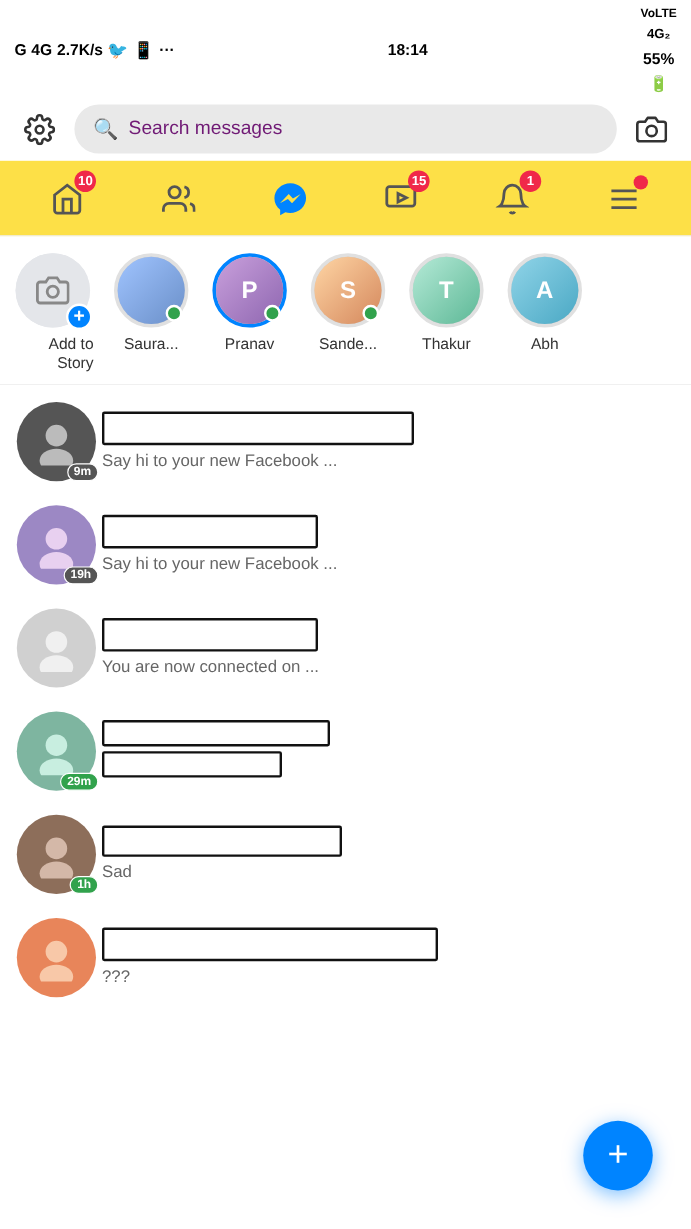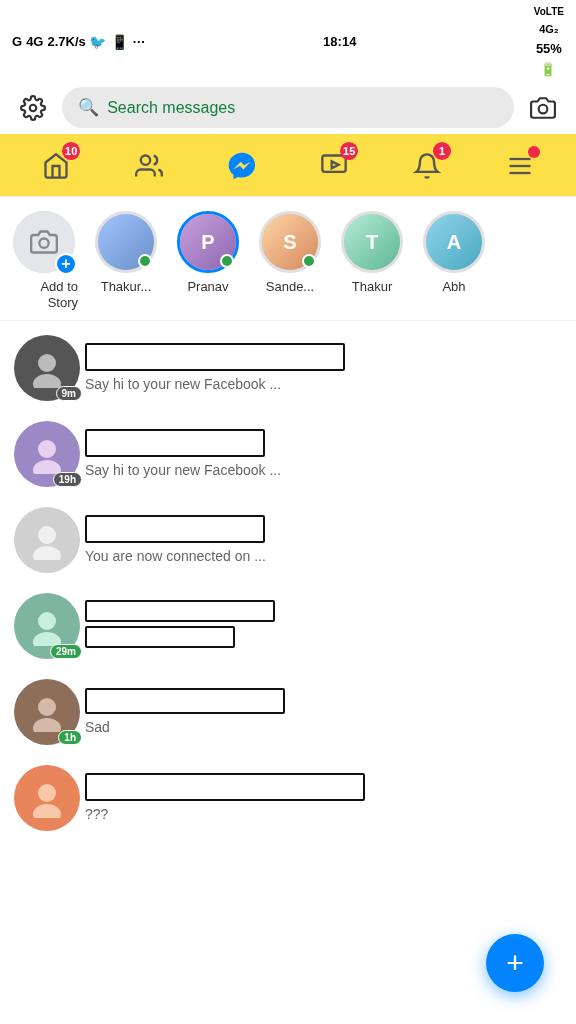--- a/index.html
+++ b/index.html
@@ -42,21 +42,21 @@
     .search-bar {
       flex: 1;
       background: #e9e9e9;
       border-radius: 24px;
       display: flex;
       align-items: center;
       padding: 10px 16px;
       gap: 8px;
     }
     .search-bar span { font-size: 15px; color: #555; }
-    .search-bar .search-text { color: #15803d; font-size: 16px; }
+    .search-bar .search-text { color: #701a75; font-size: 16px; }
     .camera-icon {
       width: 38px; height: 38px;
       display: flex; align-items: center; justify-content: center;
       font-size: 22px; color: #333;
       flex-shrink: 0;
     }
 
     
     .nav-bar {
       display: flex;
@@ -365,21 +365,21 @@
       <div class="plus-badge">+</div>
     </div>
     <span class="story-label">Add to Story</span>
   </div>
 
   <div class="story-item">
     <div class="story-avatar no-ring" style="border:3px solid #e0e0e0;">
       <div style="width:56px;height:56px;border-radius:50%;background:linear-gradient(135deg,#a0c4ff,#6a8fc8);"></div>
       <div class="online-dot"></div>
     </div>
-    <span class="story-label">Thakur...</span>
+    <span class="story-label">Saura...</span>
   </div>
 
   <div class="story-item">
     <div class="story-avatar ring">
       <div style="width:56px;height:56px;border-radius:50%;background:linear-gradient(135deg,#c9a0dc,#8e66b0);display:flex;align-items:center;justify-content:center;color:#fff;font-size:20px;font-weight:600;">P</div>
       <div class="online-dot"></div>
     </div>
     <span class="story-label">Pranav</span>
   </div>
 

